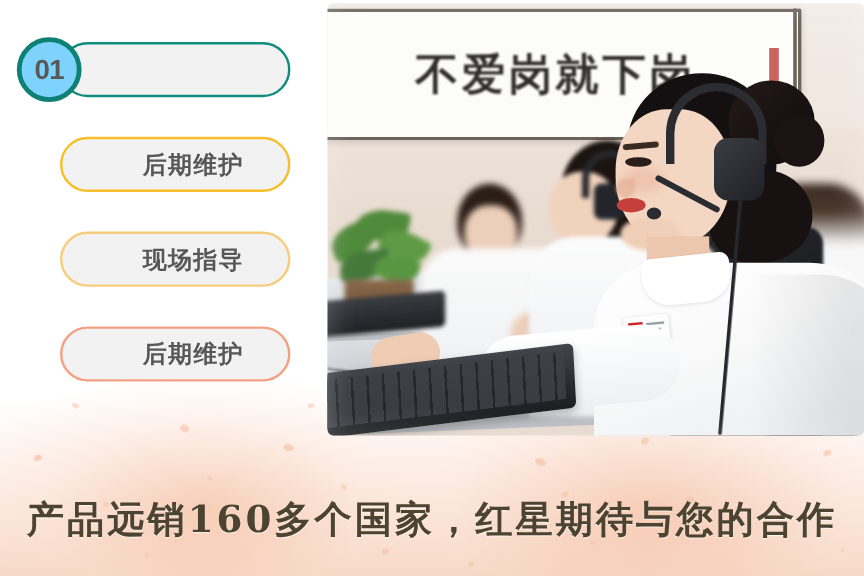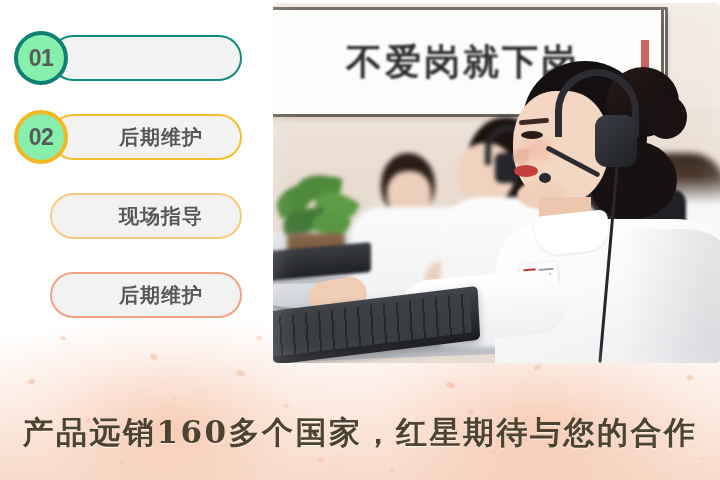--- a/index.html
+++ b/index.html
@@ -32,21 +32,21 @@
     border:2px solid #cfcfcf;
   }
   .pill-label{
     position:absolute;left:66px;top:4px;width:162px;height:46px;
     display:flex;align-items:center;justify-content:center;
     font-size:20px;font-weight:bold;color:#575757;letter-spacing:1px;
     font-family:"Liberation Sans","DejaVu Sans",sans-serif;
   }
   .circle{
     position:absolute;left:0;top:0;width:54px;height:54px;box-sizing:border-box;
-    border-radius:50%;background:#86efac;border:4px solid #4c1d95;
+    border-radius:50%;background:#7dd3fc;border:4px solid #4c1d95;
     display:flex;align-items:center;justify-content:center;
     font-size:23px;font-weight:bold;color:#595959;letter-spacing:-0.5px;
   }
 
   
   .photo{position:absolute;left:273px;top:3px;width:447px;height:360px;overflow:hidden;
     border-radius:5px;background:#e9e7e4;}
   .ph-inner{position:absolute;inset:0;}
 
   
@@ -244,21 +244,20 @@
   <div class="steps">
 
     <div class="step" style="top:31px">
       <div class="pill" style="border-color: rgb(16, 140, 126); background: rgb(242, 242, 242);"></div>
       <div class="circle" style="border-color: rgb(14, 128, 116);">01</div>
     </div>
 
     <div class="step" style="top:110px">
       <div class="pill" style="border-color: rgb(245, 190, 42); background: rgb(242, 242, 242);"></div>
       <div class="pill-label">后期维护</div>
-      <div class="circle" style="border-color: rgb(242, 184, 36);">02</div>
     </div>
 
     <div class="step" style="top:189px">
       <div class="pill" style="border-color: rgb(246, 204, 125); background: rgb(242, 242, 242);"></div>
       <div class="pill-label">现场指导</div>
     </div>
 
     <div class="step" style="top:268px">
       <div class="pill" style="border-color: rgb(243, 161, 131); background: rgb(242, 242, 242);"></div>
       <div class="pill-label">后期维护</div>

